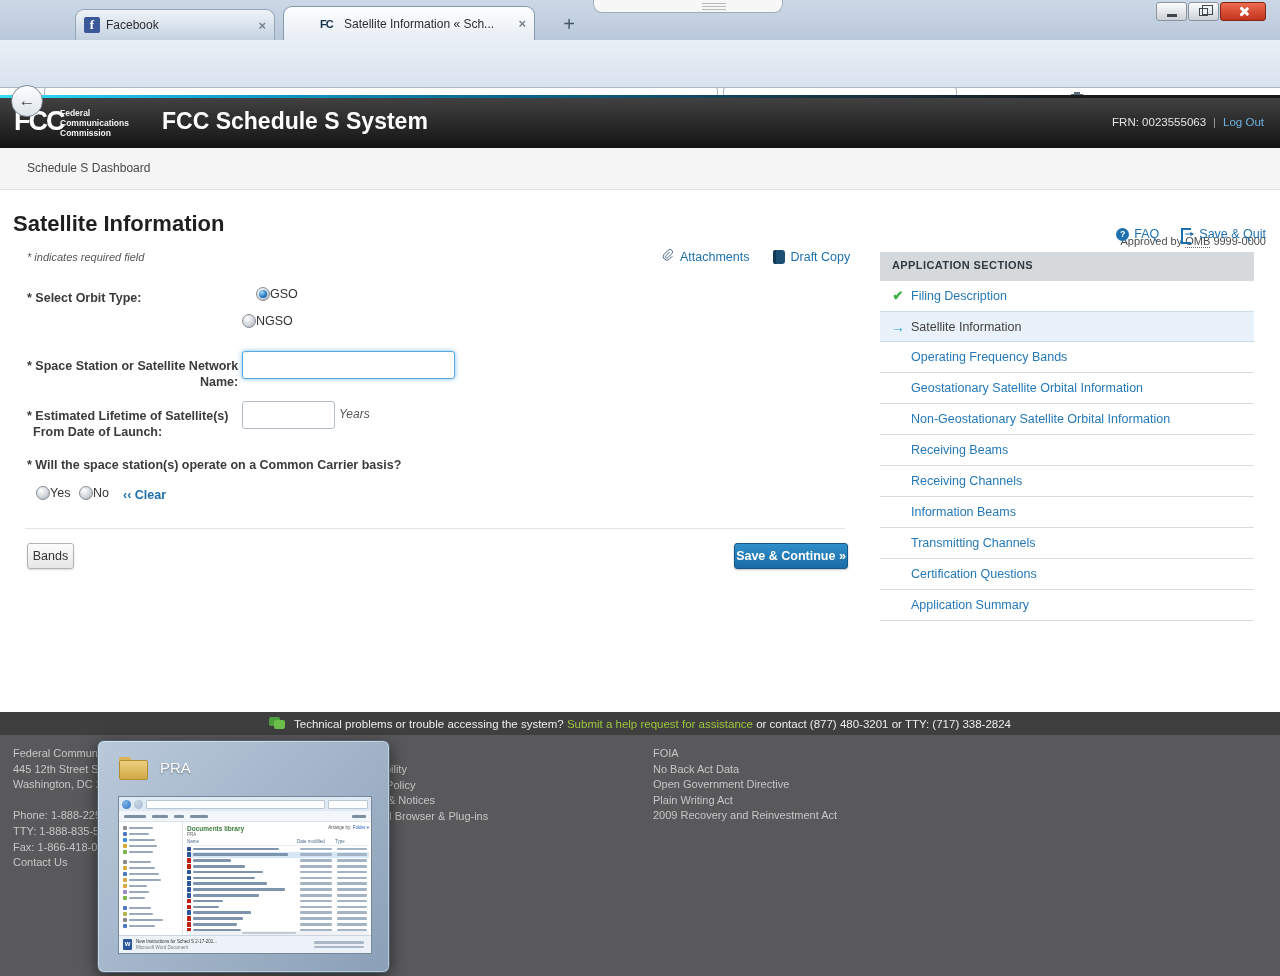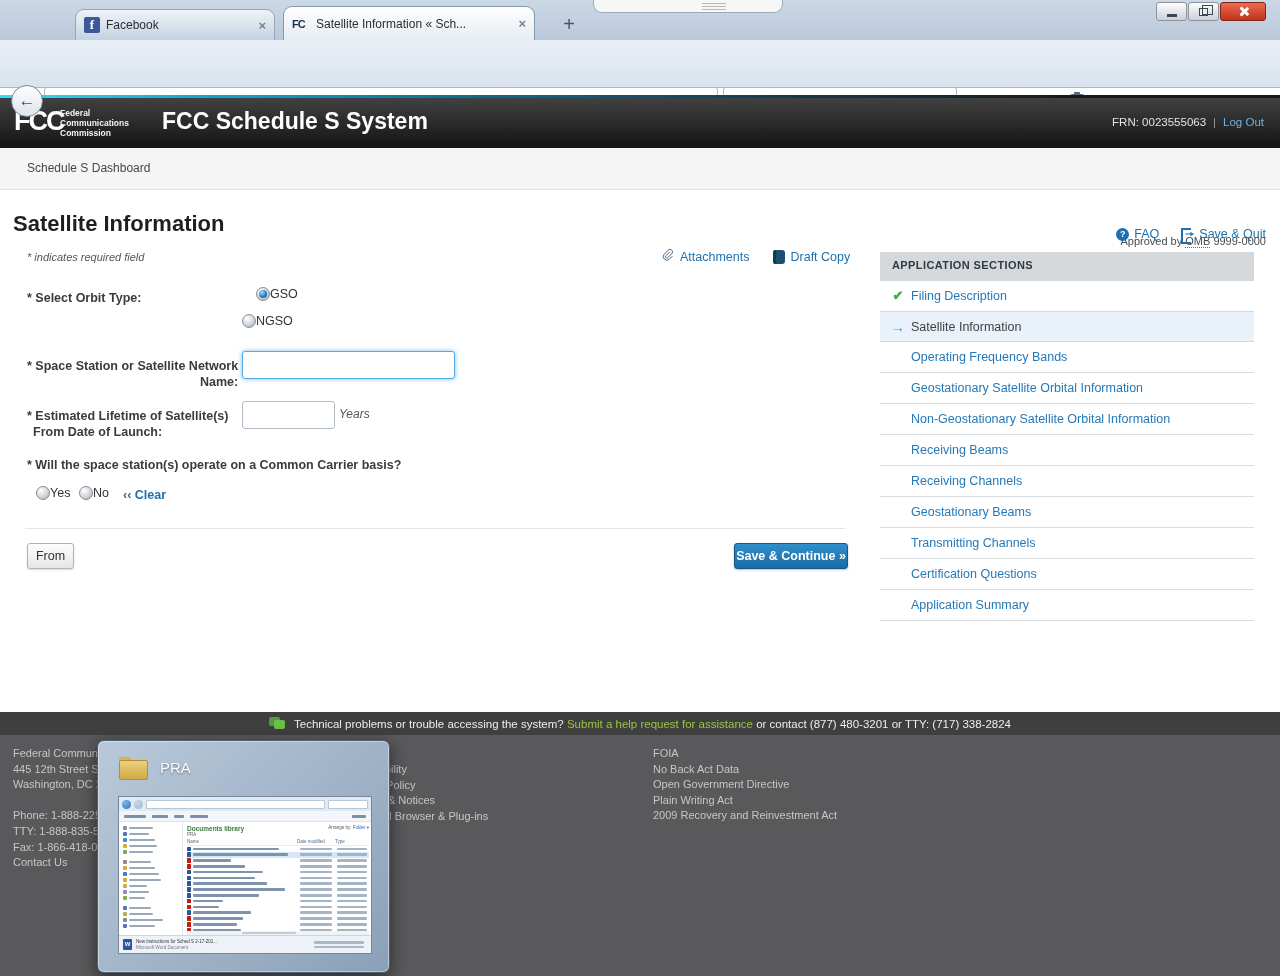--- a/index.html
+++ b/index.html
@@ -19,21 +19,21 @@
     border:1px solid #93a5b8; border-bottom:none; border-radius:9px 9px 0 0; }
   .tab.inactive { left:75px; top:9px; width:200px; height:31px;
     background:linear-gradient(rgba(248,250,252,.8), rgba(205,217,231,.55)); }
   .tab.active { left:283px; top:6px; width:252px; height:34px;
     background:linear-gradient(#fdfefe,#e7edf4); border-color:#8699ad; }
   .tab-label { flex:1; white-space:nowrap; overflow:hidden; }
   .tab-close { color:#76828e; font-size:13px; font-weight:bold; cursor:default; }
   .fb-icon { width:16px; height:16px; background:#3b5998; border-radius:2px;
     color:#fff; font:bold 13px "Liberation Serif", serif; text-align:center; line-height:15px; }
   .fcc-favicon { width:18px; height:14px; color:#16324a; font:bold 11px "Liberation Sans",sans-serif;
-    letter-spacing:-1px; line-height:14px; }
+    letter-spacing:-1px; line-height:14px;margin-left:28px; }
   .newtab { position:absolute; left:556px; top:12px; width:26px; height:24px;
     color:#46566a; font-size:20px; text-align:center; line-height:24px; }
   .wincontrols { position:absolute; right:14px; top:2px; display:flex; gap:1px; }
   .winbtn { width:31px; height:19px; border:1px solid #8c939b; border-radius:3px;
     background:linear-gradient(#fbfcfd,#ccd2d9); display:flex; align-items:center; justify-content:center; position:relative; }
   .winbtn.close { width:46px; background:linear-gradient(#ed6a50,#c0331b); border-color:#7e2516; }
   .glyph-min { width:10px; height:3px; background:#3f464d; margin-top:8px; }
   .glyph-restore { width:9px; height:8px; border:1px solid #3f464d; background:#eef1f4; position:relative; }
   .glyph-restore::before { content:''; position:absolute; left:2px; top:-4px; width:9px; height:8px;
     border:1px solid #3f464d; }
@@ -355,34 +355,34 @@
   <div class="form-label" style="left:27px; top:457px;">* Will the space station(s) operate on a Common Carrier basis?</div>
   <div class="radio-row" style="left:36px; top:486px;">
     <span class="radio"></span><span>Yes</span>
   </div>
   <div class="radio-row" style="left:79px; top:486px;">
     <span class="radio"></span><span>No</span>
   </div>
   <span class="clear-link" style="position:absolute; left:123px; top:488px;">‹‹ Clear</span>
 
   <div class="divider"></div>
-  <div class="btn-back">From</div>
+  <div class="btn-back">Bands</div>
   <div class="btn-save">Save &amp; Continue »</div>
 
   <div class="sidebar">
     <div class="sidebar-header">APPLICATION SECTIONS</div>
     <ul>
       <li><span class="s-icon check">✔</span><span>Filing Description</span></li>
       <li class="current"><span class="s-icon cur-arrow">→</span><span>Satellite Information</span></li>
       <li><span>Operating Frequency Bands</span></li>
       <li><span>Geostationary Satellite Orbital Information</span></li>
       <li><span>Non-Geostationary Satellite Orbital Information</span></li>
       <li><span>Receiving Beams</span></li>
       <li><span>Receiving Channels</span></li>
-      <li><span>Geostationary Beams</span></li>
+      <li><span>Information Beams</span></li>
       <li><span>Transmitting Channels</span></li>
       <li><span>Certification Questions</span></li>
       <li><span>Application Summary</span></li>
     </ul>
   </div>
 
   <div class="helpbar">
     <span class="chat-icon"></span>
     <span><span>Technical problems or trouble accessing the system? </span><span class="green">Submit a help request for assistance</span><span> or contact (877) 480-3201 or TTY: (717) 338-2824</span></span>
   </div>

